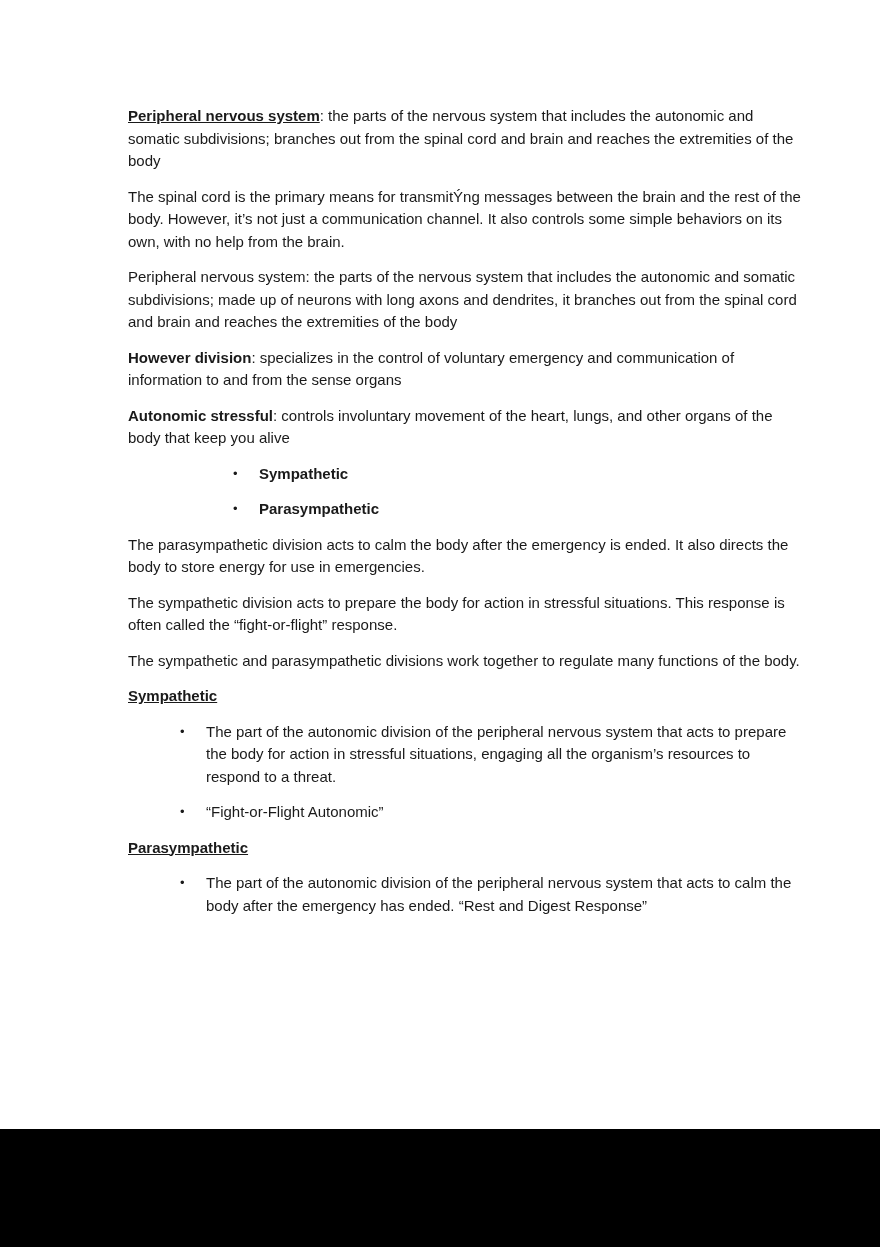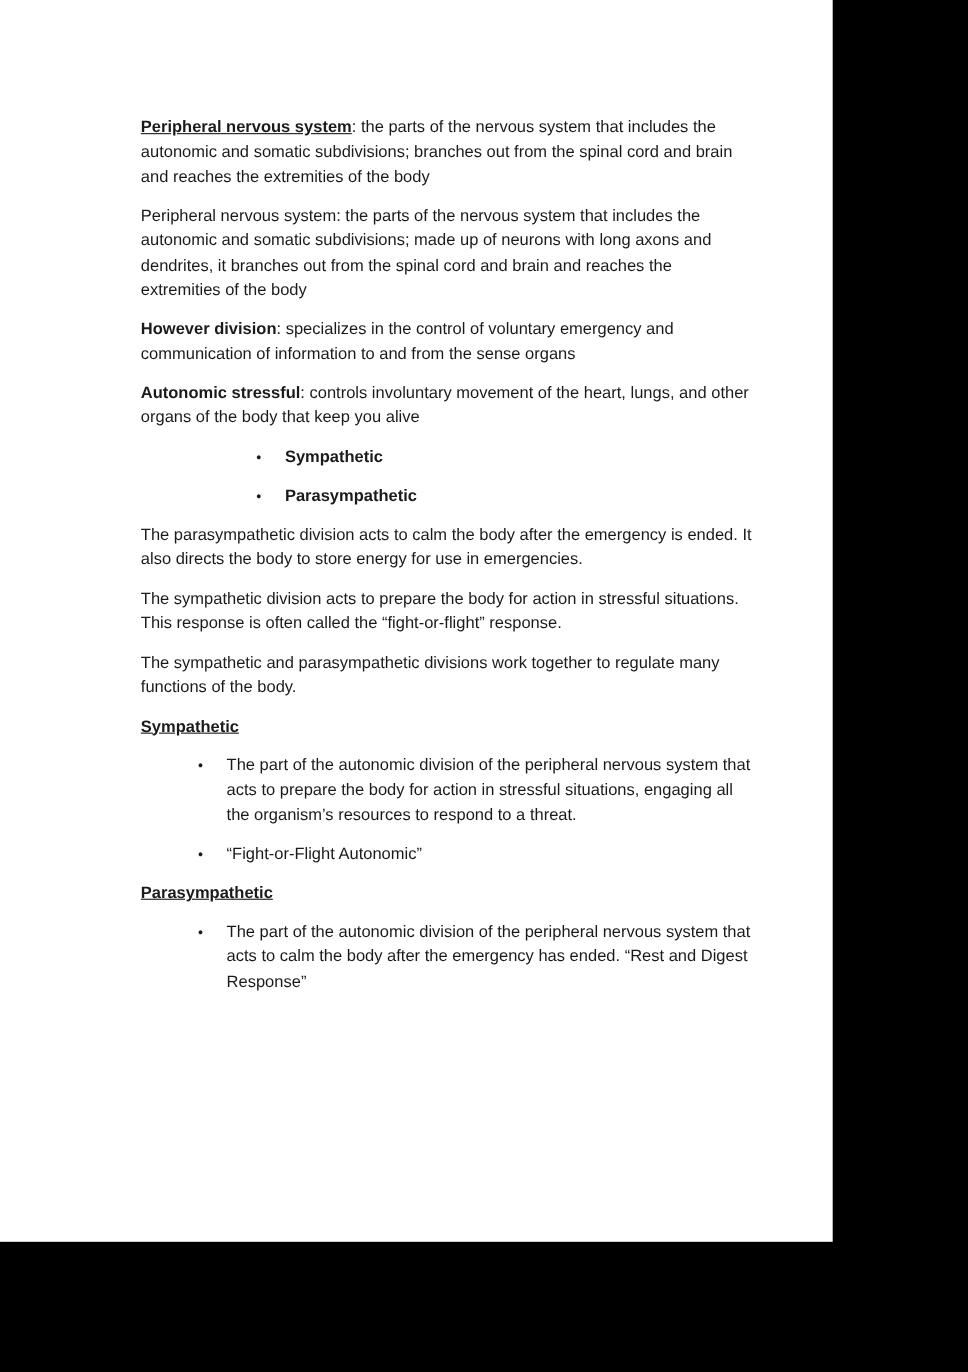--- a/index.html
+++ b/index.html
@@ -11,21 +11,21 @@
     height: 1247px;
     background: #000000;
     font-family: "Liberation Sans", sans-serif;
     position: relative;
     overflow: hidden;
   }
   .page {
     position: absolute;
     top: 0;
     left: 0;
-    width: 757px;
+    width: 880px;
     height: 1129px;
     background: #ffffff;
     box-sizing: border-box;
     padding: 105px 72px 0 128px;
   }
   .doc-body {
     color: #1a1a1a;
     font-size: 15px;
     line-height: 22.5px;
   }
@@ -63,20 +63,21 @@
     height: 118px;
     background: #000000;
   }
 </style>
 </head>
 <body>
 
 <div class="page">
   <div class="doc-body">
       <p class="para"><span class="run-bold run-underline">Peripheral nervous system</span><span class="">: the parts of the nervous system that includes the autonomic and somatic subdivisions; branches out from the spinal cord and brain and reaches the extremities of the body</span></p>
+      <p class="para"><span class="">The spinal cord is the primary means for transmitÝng messages between the brain and the rest of the body. However, it’s not just a communication channel. It also controls some simple behaviors on its own, with no help from the brain.</span></p>
       <p class="para"><span class="">Peripheral nervous system: the parts of the nervous system that includes the autonomic and somatic subdivisions; made up of neurons with long axons and dendrites, it branches out from the spinal cord and brain and reaches the extremities of the body</span></p>
       <p class="para"><span class="run-bold ">However division</span><span class="">: specializes in the control of voluntary emergency and communication of information to and from the sense organs</span></p>
       <p class="para"><span class="run-bold ">Autonomic stressful</span><span class="">: controls involuntary movement of the heart, lungs, and other organs of the body that keep you alive</span></p>
       <div class="bullet indent-2">
         <span class="dot">•</span>
         <span class="bullet-text"><span class="run-bold ">Sympathetic</span></span>
       </div>
       <div class="bullet indent-2">
         <span class="dot">•</span>
         <span class="bullet-text"><span class="run-bold ">Parasympathetic</span></span>

